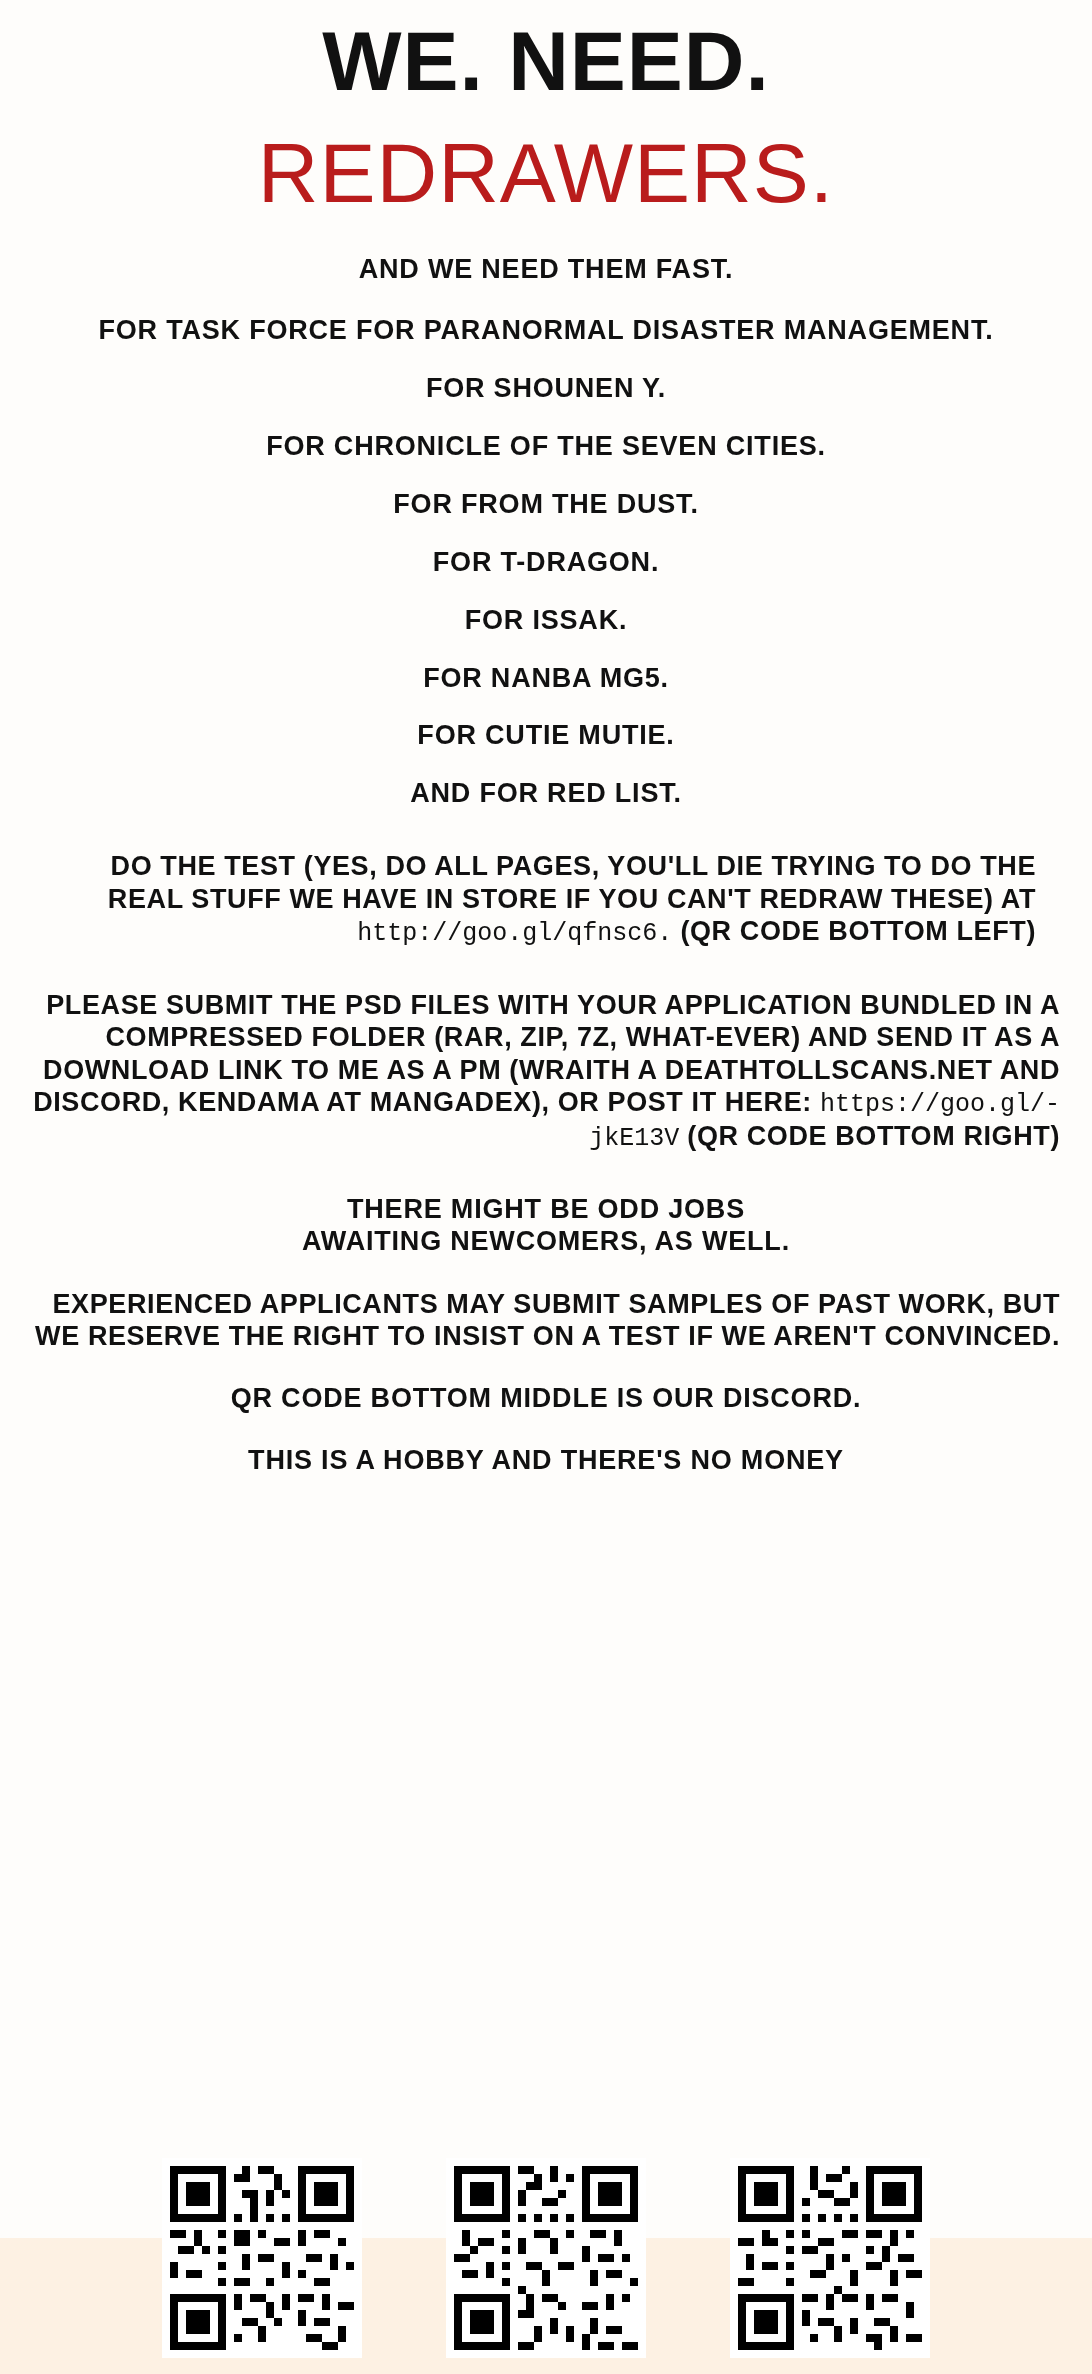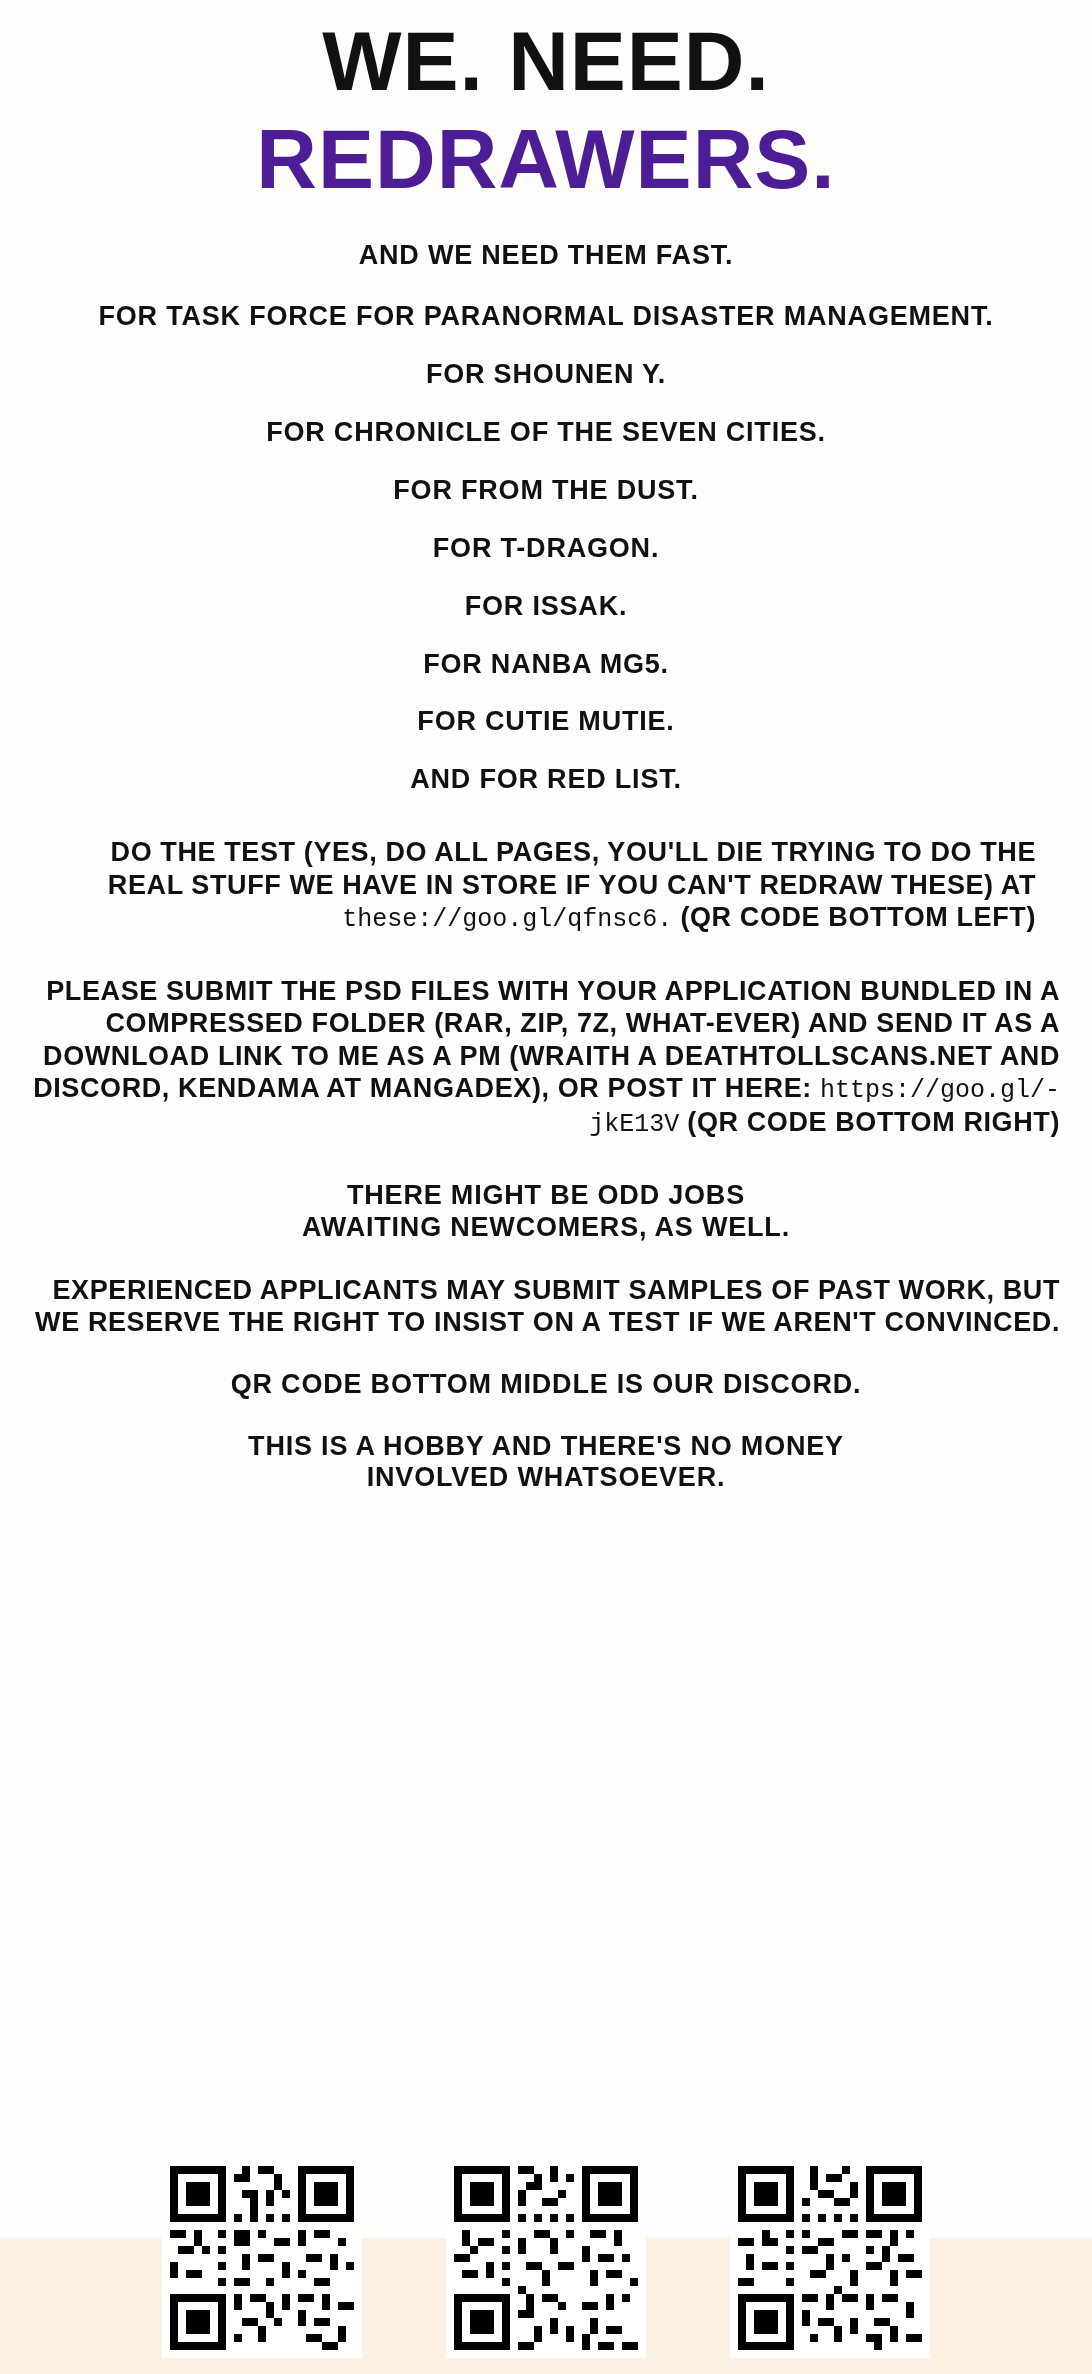--- a/index.html
+++ b/index.html
@@ -45,27 +45,27 @@
 
   .headline {
     margin-top: 22px;
     font-size: 84px;
     line-height: 0.95;
     font-weight: 700;
     letter-spacing: 1px;
     text-transform: uppercase;
   }
   .headline-2 {
-    margin-top: 18px;
+    margin-top: 32px;
     font-size: 84px;
     line-height: 0.95;
-    font-weight: 700;
+    font-weight: 400;
     letter-spacing: 1px;
     text-transform: uppercase;
-    color: #4c1d95;
+    color: #b91c1c;
   }
 
   .line {
     font-size: 27px;
     font-weight: 700;
     letter-spacing: 0.8px;
     text-transform: uppercase;
     line-height: 1.18;
   }
   .gap-lg { margin-top: 40px; }
@@ -160,36 +160,35 @@
       <span>For </span><span class="title-em">Cutie Mutie.</span>
     </div>
 
     <div class="line gap-sm">
       <span>And for </span><span class="title-em">Red List.</span>
     </div>
 
     <div class="para gap-lg narrow">
       <span>Do the test (</span><span class="title-em">yes</span><span>, do all pages, you'll die trying to do the real stuff we have in store if you can't redraw these) at</span>
       <br>
-      <span class="mono">these://goo.gl/qfnsc6.</span><span> (QR code bottom left)</span>
+      <span class="mono">http://goo.gl/qfnsc6.</span><span> (QR code bottom left)</span>
     </div>
 
     <div class="para gap-lg">
       <span>Please submit the PSD files with your application bundled in a compressed folder (rar, zip, 7z, what-ever) and send it as a download link to me as a PM (Wraith a deathtollscans.net and Discord, Kendama at Mangadex), or post it here: </span><span class="mono">https://goo.gl/-jkE13V</span><span> (QR code bottom right)</span>
     </div>
 
     <div class="line gap-lg">There might be odd jobs</div>
     <div class="line">awaiting newcomers, as well.</div>
 
     <div class="para gap-md">Experienced applicants may submit samples of past work, but we reserve the right to insist on a test if we aren't convinced.</div>
 
     <div class="line gap-md">QR code bottom middle is our Discord.</div>
 
     <div class="line gap-md">This is a hobby and there's no money</div>
-    <div class="line">involved whatsoever.</div>
 
   </div>
 
   <div class="qr-row">
 
     <div class="qr">
       <svg width="200" height="200" viewBox="0 0 25 25" shape-rendering="crispEdges" aria-hidden="true">
         <rect width="25" height="25" fill="#ffffff"></rect>
         <g fill="#000000">
 

